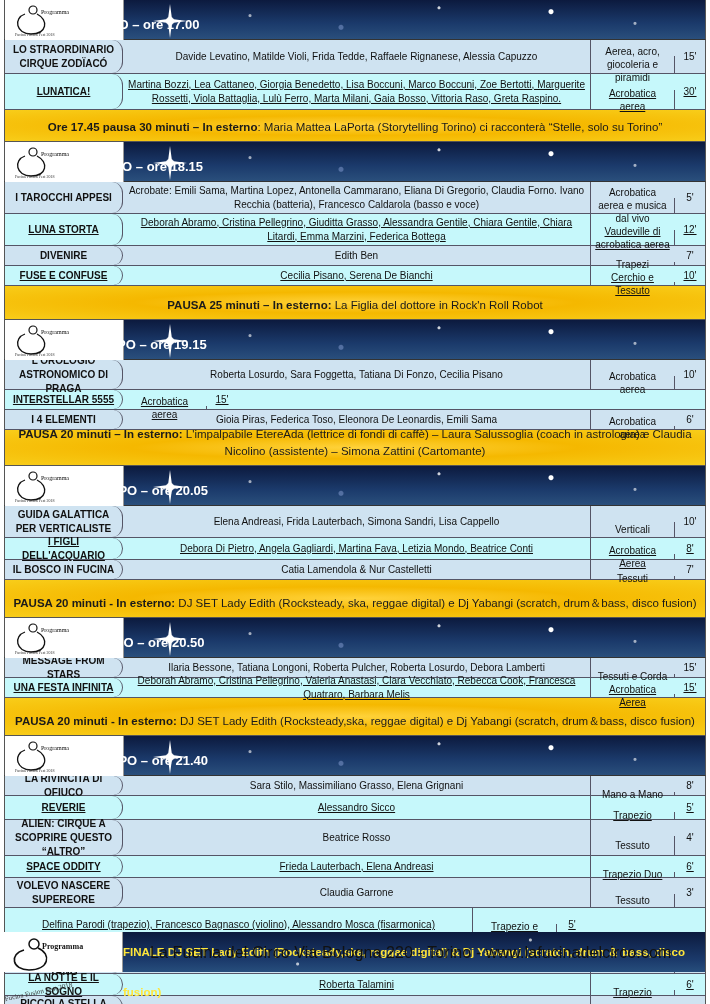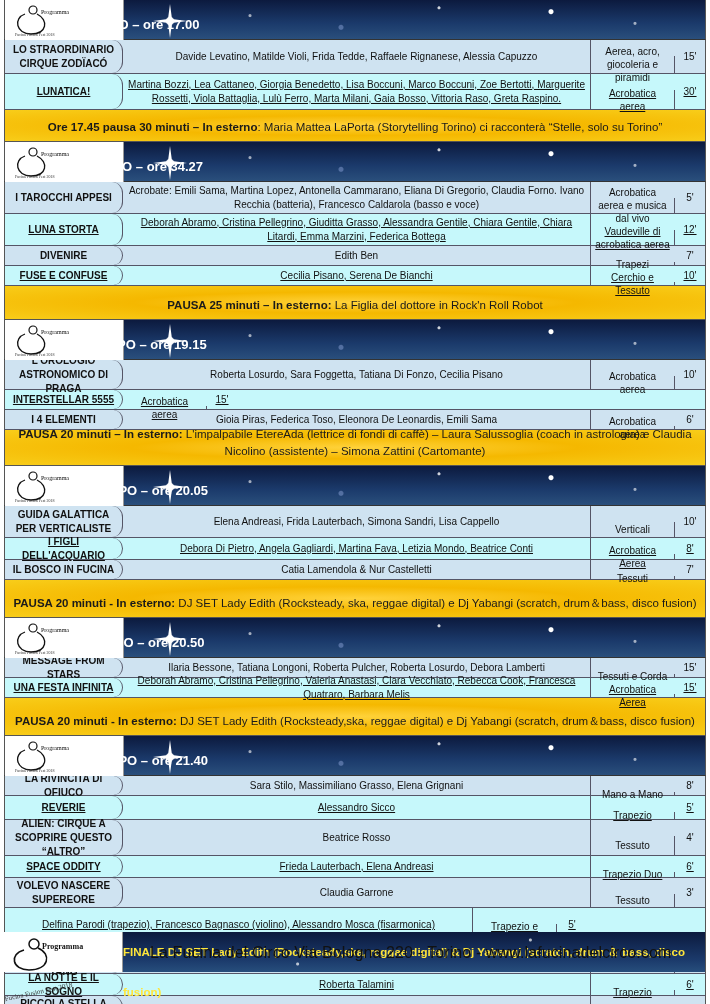--- a/index.html
+++ b/index.html
@@ -82,21 +82,21 @@
           <circle cx="22" cy="7" r="4" fill="none" stroke="#111" stroke-width="1.2"></circle>
           <path d="M14 11 C2 15, 5 31, 20 31 C36 31, 38 17, 26 11" fill="none" stroke="#111" stroke-width="1.3"></path>
           <text x="30" y="11" font-size="6" font-family="Liberation Serif, serif" fill="#111">Programma</text>
           <text x="4" y="33" font-size="4" font-family="Liberation Serif, serif" fill="#333">Fucina Fusion Fest 2018</text>
         </svg>
       </div>
       <svg class="star" viewBox="0 0 34 34">
         <path d="M17 0 L19 15 L34 17 L19 19 L17 34 L15 19 L0 17 L15 15 Z" fill="#fff"></path>
         <circle cx="17" cy="17" r="4" fill="#fff" opacity="0.9"></circle>
       </svg>
-    <div class="group-title">II GRUPPO – ore 34.27</div>
+    <div class="group-title">II GRUPPO – ore 18.15</div>
     </div>
     <div class="row perf bg-a" style="height:32px">
       <div class="c-title">I TAROCCHI APPESI</div>
       <div class="c-names">Acrobate: Emili Sama, Martina Lopez, Antonella Cammarano, Eliana Di Gregorio, Claudia Forno. Ivano Recchia (batteria), Francesco Caldarola (basso e voce)</div>
       <div class="c-disc">Acrobatica aerea e musica dal vivo</div>
       <div class="c-dur">5'</div>
     </div>
     <div class="row perf bg-b" style="height:32px">
       <div class="c-title">LUNA STORTA</div>
       <div class="c-names">Deborah Abramo, Cristina Pellegrino, Giuditta Grasso, Alessandra Gentile, Chiara Gentile, Chiara Litardi, Emma Marzini, Federica Bottega</div>

